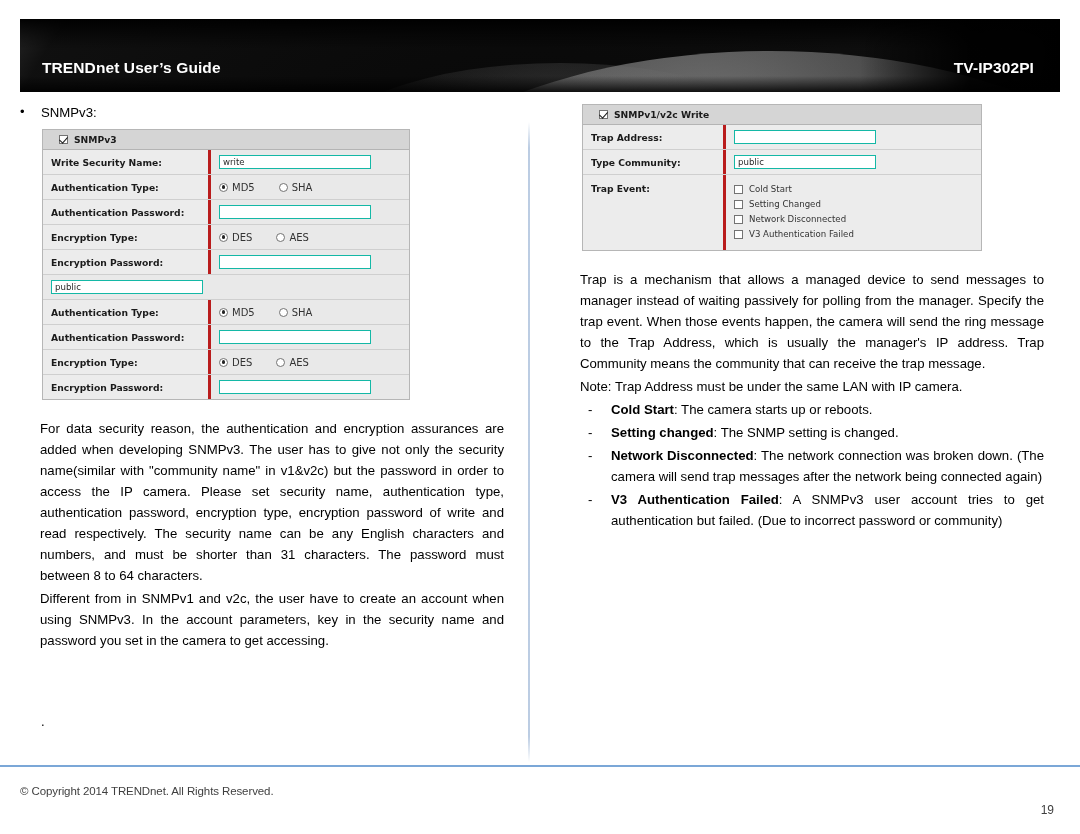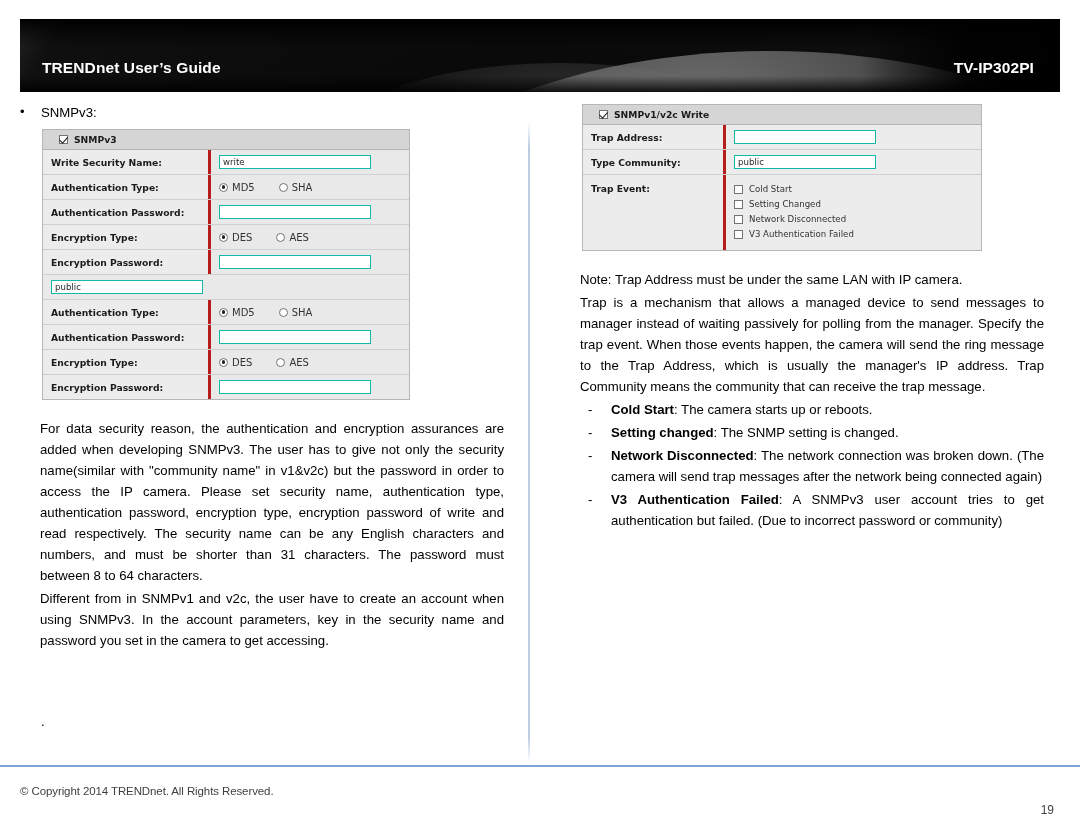--- a/index.html
+++ b/index.html
@@ -511,22 +511,22 @@
           <label class="check-item">
             <span class="checkbox-mark"></span>
             <span class="check-text">V3 Authentication Failed</span>
           </label>
         </div>
       </div>
     </div>
   </div>
 
   <div class="para-block">
+    <p class="body-para">Trap is a mechanism that allows a managed device to send messages to manager instead of waiting passively for polling from the manager. Specify the trap event. When those events happen, the camera will send the ring message to the Trap Address, which is usually the manager's IP address. Trap Community means the community that can receive the trap message.</p>
     <p class="body-para no-justify">Note: Trap Address must be under the same LAN with IP camera.</p>
-    <p class="body-para">Trap is a mechanism that allows a managed device to send messages to manager instead of waiting passively for polling from the manager. Specify the trap event. When those events happen, the camera will send the ring message to the Trap Address, which is usually the manager's IP address. Trap Community means the community that can receive the trap message.</p>
 
     <div class="dash-item">
       <b>Cold Start</b><span>: The camera starts up or reboots.</span>
     </div>
     <div class="dash-item">
       <b>Setting changed</b><span>: The SNMP setting is changed.</span>
     </div>
     <div class="dash-item">
       <b>Network Disconnected</b><span>: The network connection was broken down. (The camera will send trap messages after the network being connected again)</span>
     </div>

